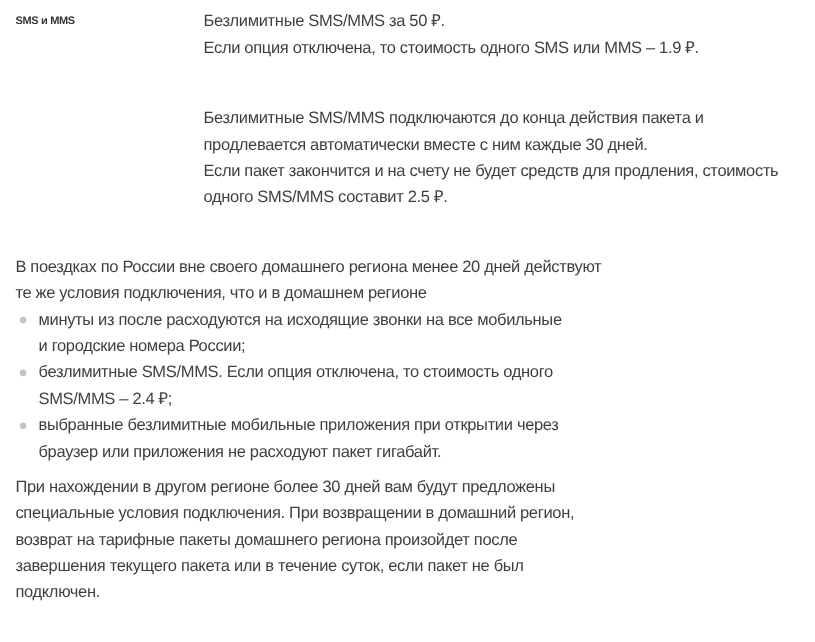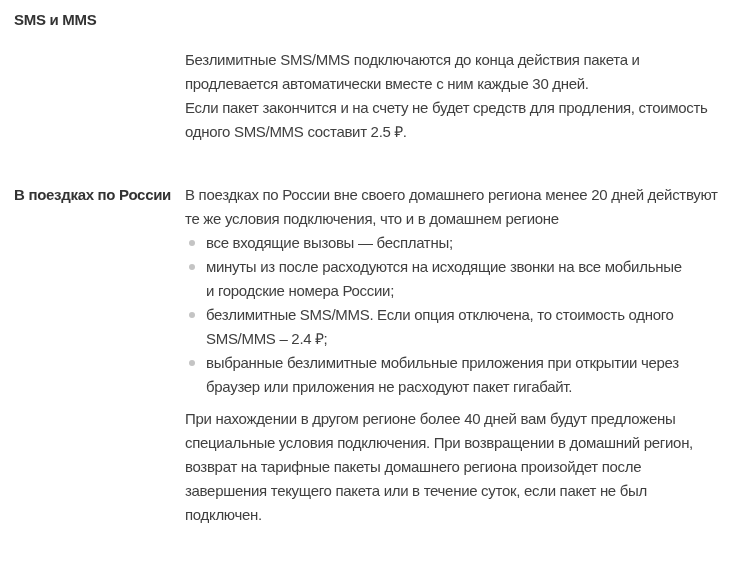--- a/index.html
+++ b/index.html
@@ -15,21 +15,21 @@
     color:var(--text);
   }
   .doc{
     box-sizing:border-box;
     padding:8px 0 0 14px;
   }
   .row{display:flex;align-items:flex-start;}
   .row-travel{margin-top:39px;}
   .label{
     flex:0 0 171px;width:171px;
-    font-size:15px;font-weight:700;line-height:24px;
+    font-size:10px;font-weight:700;line-height:24px;
     letter-spacing:-0.3px;color:var(--label);
   }
   .content{
     width:556px;max-width:556px;
     font-size:15px;line-height:24px;letter-spacing:-0.3px;
   }
   .para{margin:0;white-space:pre-line;}
   .gap{margin-top:40px;}
   .outro{margin-top:8px;}
   .bullets{list-style:none;margin:0;padding:0;}
@@ -43,42 +43,42 @@
   }
 </style>
 </head>
 <body>
 
 <div class="doc">
 
   <section class="row">
     <div class="label">SMS и MMS</div>
     <div class="content">
+      <p class="para">Безлимитные SMS/MMS за 50 ₽.
+Если опция отключена, то стоимость одного SMS или MMS – 1.9 ₽.</p>
       <p class="para gap">Безлимитные SMS/MMS подключаются до конца действия пакета и
 продлевается автоматически вместе с ним каждые 30 дней.
 Если пакет закончится и на счету не будет средств для продления, стоимость
 одного SMS/MMS составит 2.5 ₽.</p>
     </div>
   </section>
 
   <section class="row row-travel">
-    <div class="label">В поездках по России</div>
     <div class="content">
       <p class="para">В поездках по России вне своего домашнего региона менее 20 дней действуют
 те же условия подключения, что и в домашнем регионе</p>
       <ul class="bullets">
-        <li class="bullet">все входящие вызовы — бесплатны;</li>
         <li class="bullet">минуты из после расходуются на исходящие звонки на все мобильные
 и городские номера России;</li>
         <li class="bullet">безлимитные SMS/MMS. Если опция отключена, то стоимость одного
 SMS/MMS – 2.4 ₽;</li>
         <li class="bullet">выбранные безлимитные мобильные приложения при открытии через
 браузер или приложения не расходуют пакет гигабайт.</li>
       </ul>
-      <p class="para outro">При нахождении в другом регионе более 40 дней вам будут предложены
+      <p class="para outro">При нахождении в другом регионе более 30 дней вам будут предложены
 специальные условия подключения. При возвращении в домашний регион,
 возврат на тарифные пакеты домашнего региона произойдет после
 завершения текущего пакета или в течение суток, если пакет не был
 подключен.</p>
     </div>
   </section>
 
 </div>
 
 </body></html>

